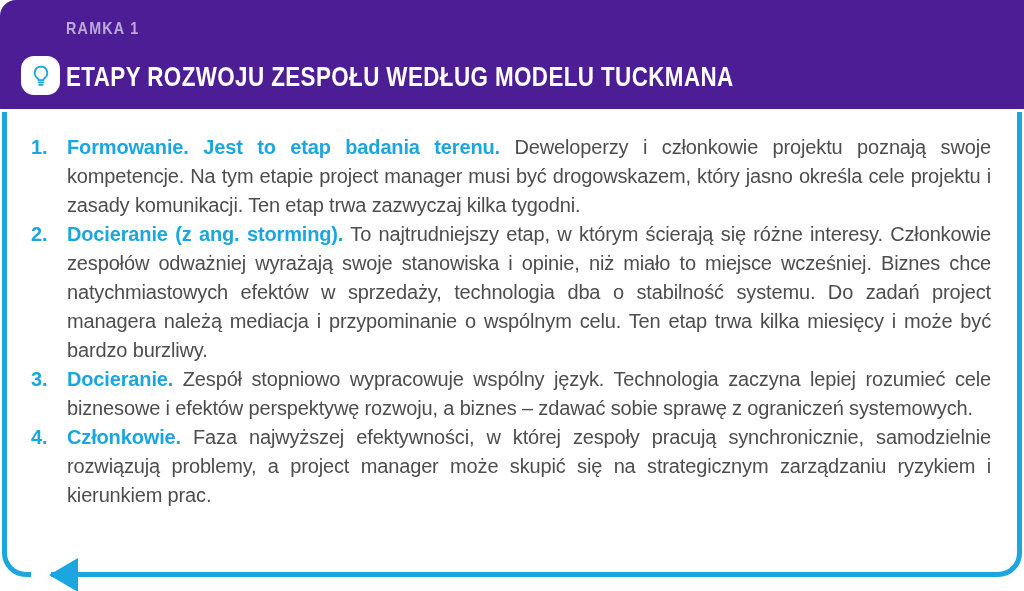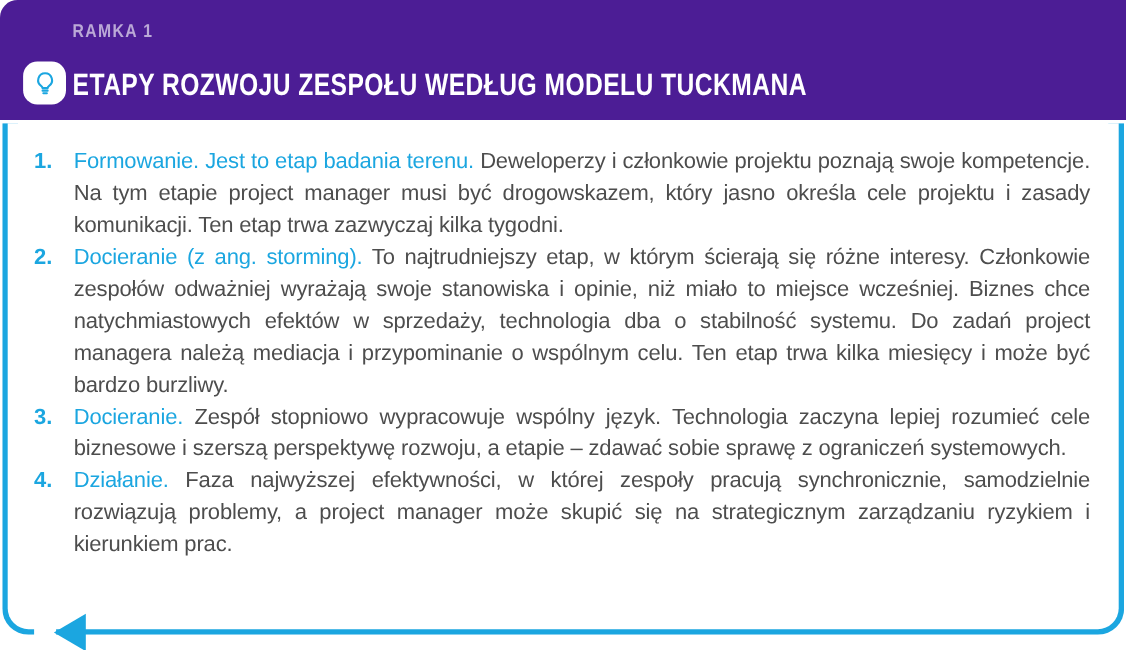--- a/index.html
+++ b/index.html
@@ -45,21 +45,21 @@
   ol.stage-list li{
     display:flex;align-items:flex-start;
     font-size:20px;line-height:29px;color:#4D4D4D;letter-spacing:-0.15px;
   }
   .num{
     flex:0 0 36px;font-weight:bold;color:#1BA6E0;
   }
   .txt{
     flex:1;text-align:justify;
   }
-  .lead{font-weight:normal;color:#1BA6E0;}
+  .lead{font-weight:bold;color:#1BA6E0;}
 
   
   .border-gap{
     position:absolute;left:31px;top:570px;width:20px;height:9px;background:#ffffff;
   }
   .arrow-head{
     position:absolute;left:49px;top:558px;width:0;height:0;
     border-top:17px solid transparent;
     border-bottom:17px solid transparent;
     border-right:29px solid #1BA6E0;
@@ -89,24 +89,24 @@
     <span class="txt"><span class="lead">Formowanie. Jest to etap badania terenu.</span> <span>Deweloperzy i członkowie projektu poznają swoje kompetencje. Na tym etapie project manager musi być drogowskazem, który jasno określa cele projektu i zasady komunikacji. Ten etap trwa zazwyczaj kilka tygodni.</span></span>
   </li>
 
   <li>
     <span class="num">2.</span>
     <span class="txt"><span class="lead">Docieranie (z ang. storming).</span> <span>To najtrudniejszy etap, w którym ścierają się różne interesy. Członkowie zespołów odważniej wyrażają swoje stanowiska i opinie, niż miało to miejsce wcześniej. Biznes chce natychmiastowych efektów w sprzedaży, technologia dba o stabilność systemu. Do zadań project managera należą mediacja i przypominanie o wspólnym celu. Ten etap trwa kilka miesięcy i może być bardzo burzliwy.</span></span>
   </li>
 
   <li>
     <span class="num">3.</span>
-    <span class="txt"><span class="lead">Docieranie.</span> <span>Zespół stopniowo wypracowuje wspólny język. Technologia zaczyna lepiej rozumieć cele biznesowe i szerszą perspektywę rozwoju, a etapie – zdawać sobie sprawę z ograniczeń systemowych.</span></span>
+    <span class="txt"><span class="lead">Docieranie.</span> <span>Zespół stopniowo wypracowuje wspólny język. Technologia zaczyna lepiej rozumieć cele biznesowe i efektów perspektywę rozwoju, a biznes – zdawać sobie sprawę z ograniczeń systemowych.</span></span>
   </li>
 
   <li>
     <span class="num">4.</span>
-    <span class="txt"><span class="lead">Działanie.</span> <span>Faza najwyższej efektywności, w której zespoły pracują synchronicznie, samodzielnie rozwiązują problemy, a project manager może skupić się na strategicznym zarządzaniu ryzykiem i kierunkiem prac.</span></span>
+    <span class="txt"><span class="lead">Członkowie.</span> <span>Faza najwyższej efektywności, w której zespoły pracują synchronicznie, samodzielnie rozwiązują problemy, a project manager może skupić się na strategicznym zarządzaniu ryzykiem i kierunkiem prac.</span></span>
   </li>
 </ol>
 </div>
 
 <div class="border-gap"></div>
 <div class="arrow-head"></div>
 
 </body></html>

